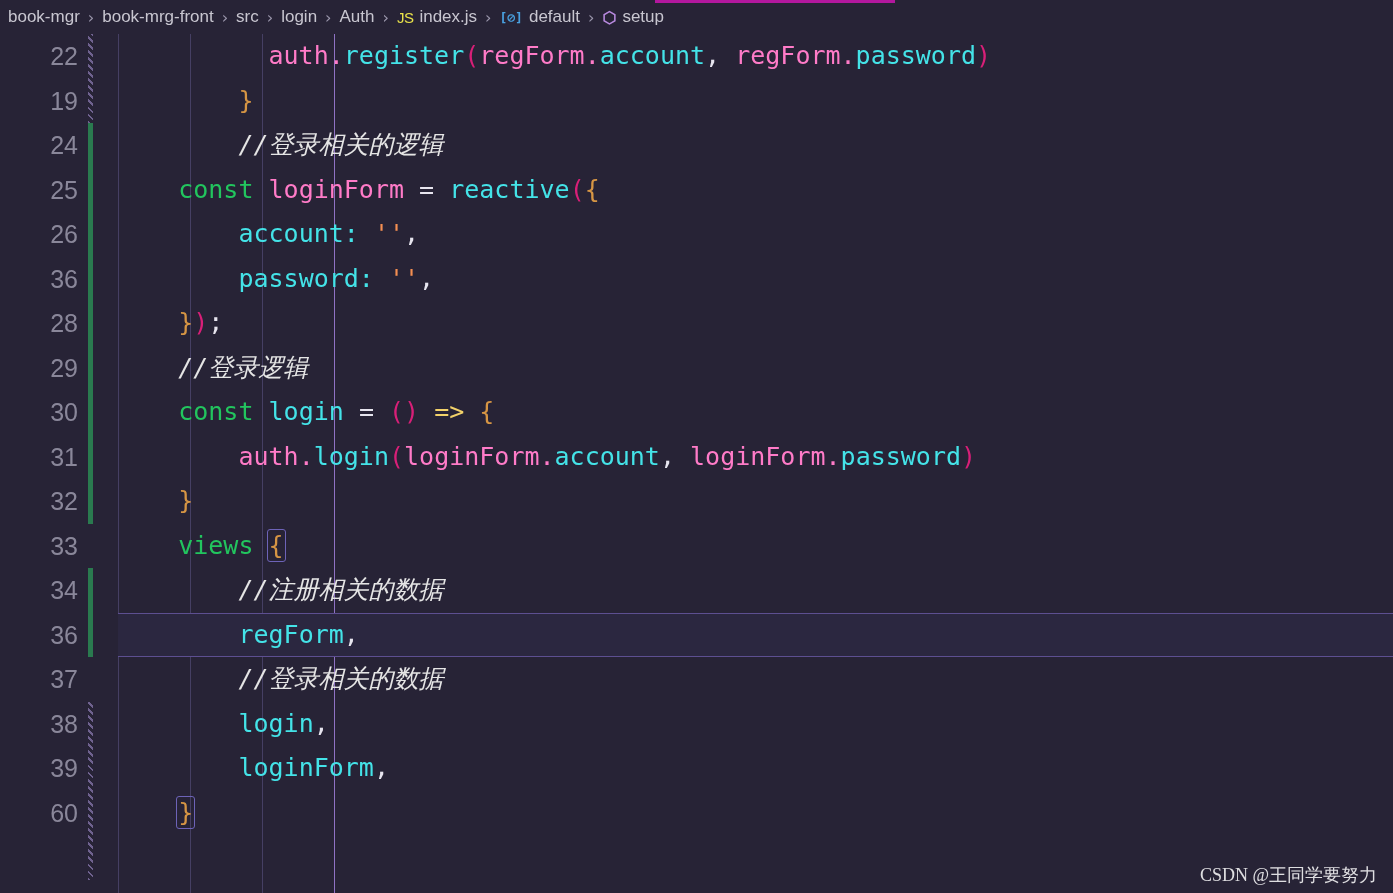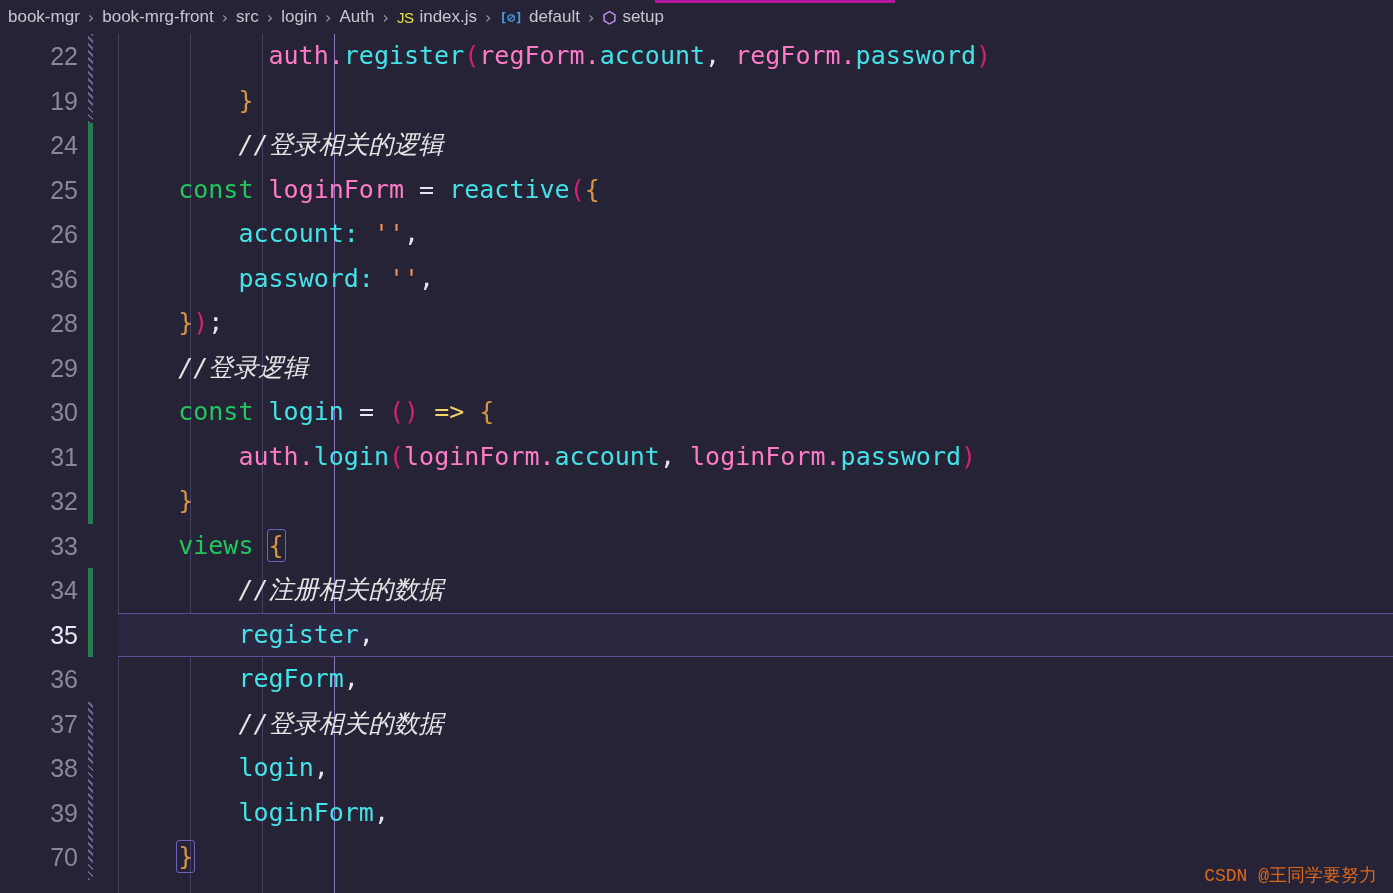--- a/index.html
+++ b/index.html
@@ -165,22 +165,22 @@
     outline: 1px solid #6d63b8;
     outline-offset: 1px;
     border-radius: 1px;
   }
 
   
   #watermark {
     position: absolute;
     right: 16px;
     bottom: 6px;
-    color: #f97316;
-    font-family: Liberation Mono, monospace;
+    color: #ffffff;
+    font-family: Liberation Serif, serif;
     font-size: 18px;
     opacity: 0.85;
     z-index: 50;
     white-space: nowrap;
   }
 </style>
 </head>
 <body>
 
 <div id="progress-track">
@@ -245,22 +245,21 @@
       <div class="row"><span class="lineno">25</span><span class="code"><span class="t-punct">    </span><span class="t-kw">const</span><span class="t-punct"> </span><span class="t-var">loginForm</span><span class="t-punct"> </span><span class="t-op">=</span><span class="t-punct"> </span><span class="t-fn">reactive</span><span class="t-paren">(</span><span class="t-brace">{</span></span></div>
       <div class="row"><span class="lineno">26</span><span class="code"><span class="t-punct">        </span><span class="t-prop">account</span><span class="t-prop">:</span><span class="t-punct"> </span><span class="t-str">''</span><span class="t-punct">,</span></span></div>
       <div class="row"><span class="lineno">36</span><span class="code"><span class="t-punct">        </span><span class="t-prop">password</span><span class="t-prop">:</span><span class="t-punct"> </span><span class="t-str">''</span><span class="t-punct">,</span></span></div>
       <div class="row"><span class="lineno">28</span><span class="code"><span class="t-punct">    </span><span class="t-brace">}</span><span class="t-paren">)</span><span class="t-op">;</span></span></div>
       <div class="row"><span class="lineno">29</span><span class="code"><span class="t-punct">    </span><span class="t-comment">//登录逻辑</span></span></div>
       <div class="row"><span class="lineno">30</span><span class="code"><span class="t-punct">    </span><span class="t-kw">const</span><span class="t-punct"> </span><span class="t-fn">login</span><span class="t-punct"> </span><span class="t-op">=</span><span class="t-punct"> </span><span class="t-paren">()</span><span class="t-punct"> </span><span class="t-arrow">=&gt;</span><span class="t-punct"> </span><span class="t-brace">{</span></span></div>
       <div class="row"><span class="lineno">31</span><span class="code"><span class="t-punct">        </span><span class="t-var">auth</span><span class="t-dot">.</span><span class="t-fn">login</span><span class="t-paren">(</span><span class="t-var">loginForm</span><span class="t-dot">.</span><span class="t-prop">account</span><span class="t-punct">,</span><span class="t-punct"> </span><span class="t-var">loginForm</span><span class="t-dot">.</span><span class="t-prop">password</span><span class="t-paren">)</span></span></div>
       <div class="row"><span class="lineno">32</span><span class="code"><span class="t-punct">    </span><span class="t-brace">}</span></span></div>
       <div class="row"><span class="lineno">33</span><span class="code"><span class="t-punct">    </span><span class="t-kw">views</span><span class="t-punct"> </span><span class="t-brace bracket-match">{</span></span></div>
       <div class="row"><span class="lineno">34</span><span class="code"><span class="t-punct">        </span><span class="t-comment">//注册相关的数据</span></span></div>
-      <div class="row"><span class="lineno active">35</span><span class="code"><span class="t-punct">        </span><span class="t-ident">register</span><span class="t-punct">,</span></span></div>
       <div class="row"><span class="lineno">36</span><span class="code"><span class="t-punct">        </span><span class="t-ident">regForm</span><span class="t-punct">,</span></span></div>
       <div class="row"><span class="lineno">37</span><span class="code"><span class="t-punct">        </span><span class="t-comment">//登录相关的数据</span></span></div>
       <div class="row"><span class="lineno">38</span><span class="code"><span class="t-punct">        </span><span class="t-ident">login</span><span class="t-punct">,</span></span></div>
       <div class="row"><span class="lineno">39</span><span class="code"><span class="t-punct">        </span><span class="t-ident">loginForm</span><span class="t-punct">,</span></span></div>
-      <div class="row"><span class="lineno">70</span><span class="code"><span class="t-punct">    </span><span class="t-brace bracket-match">}</span></span></div>
+      <div class="row"><span class="lineno">60</span><span class="code"><span class="t-punct">    </span><span class="t-brace bracket-match">}</span></span></div>
     </div>
 </div>
 
 <div id="watermark">CSDN @王同学要努力</div>
 
 </body></html>

